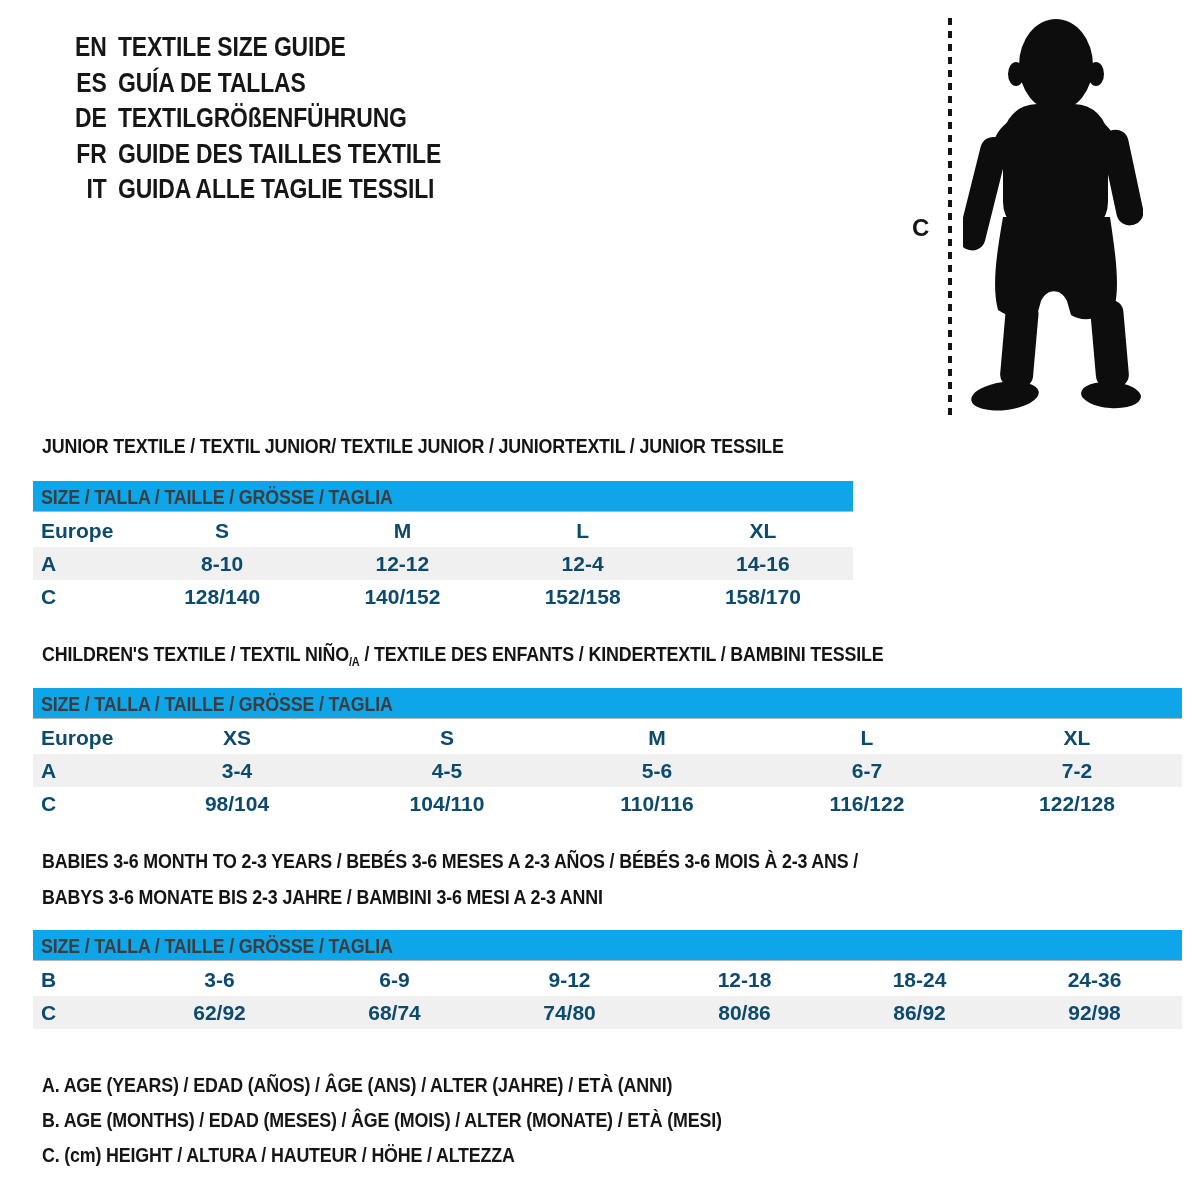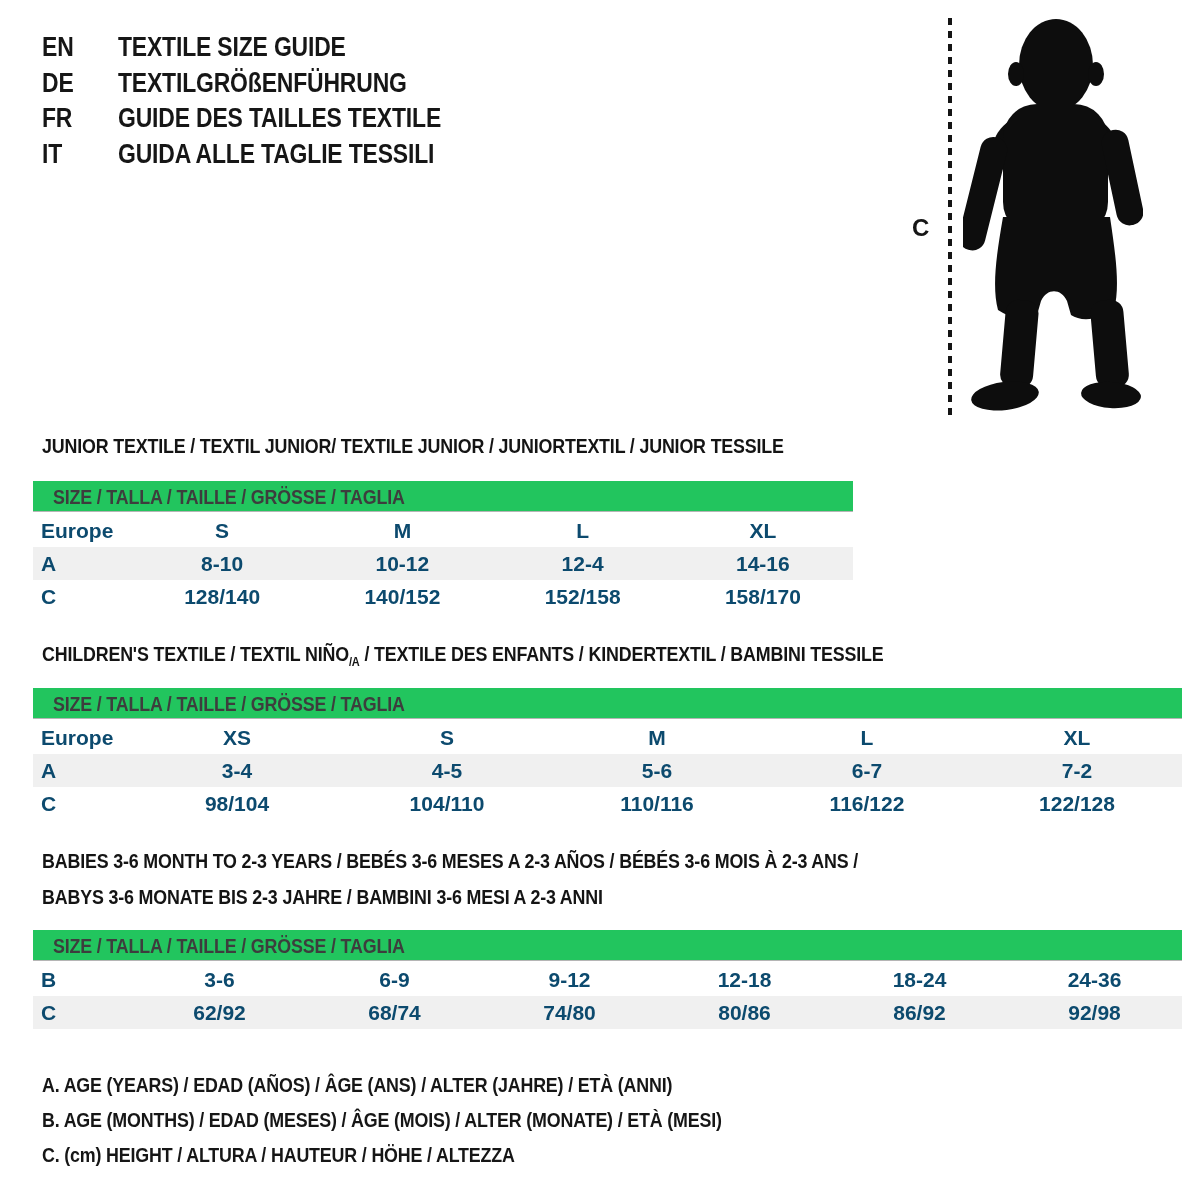--- a/index.html
+++ b/index.html
@@ -6,59 +6,63 @@
   body{
     width:1200px;height:1200px;background:#ffffff;position:relative;
     font-family:"Liberation Sans","DejaVu Sans",sans-serif;
     color:#161616;overflow:hidden;
   }
   .abs{position:absolute;}
   
   .cond{transform:scaleX(0.85);transform-origin:0 50%;white-space:nowrap;letter-spacing:-0.2px;}
 
   
-  .lang-list{left:42px;top:30px;}
+  .lang-list{left:42px;top:30px;text-align:right;}
   .lang-row{display:flex;height:35.5px;align-items:center;}
   .lang-code{width:76px;font-size:27px;font-weight:700;}
   .lang-title{font-size:27px;font-weight:700;}
 
   
   .dash-line{
     left:948px;top:18px;width:4px;height:398px;
     background:repeating-linear-gradient(to bottom,#141414 0 7px,transparent 7px 13px);
   }
   .c-label{left:912px;top:214px;font-size:24px;font-weight:700;}
   .silhouette{left:963px;top:12px;}
 
   
   .sec-title{font-size:21px;font-weight:700;color:#141414;}
   .sub{font-size:13px;vertical-align:sub;}
 
   
   .tbl{left:33px;}
   .tbl-head{
-    height:31px;background:#22c55e;display:flex;align-items:center;
-    padding-left:20px;box-shadow:inset 0 -1px 0 #b5b5b5;margin-bottom:2px;
+    height:31px;background:#0ea5e9;display:flex;align-items:center;
+    padding-left:8px;box-shadow:inset 0 -1px 0 #b5b5b5;margin-bottom:2px;
   }
   .tbl-head .bar-text{font-size:21px;font-weight:700;color:#3d3d3d;}
   .trow{display:flex;height:33px;align-items:center;font-size:21px;font-weight:700;color:#0c4a6e;}
   .trow.shaded{background:#f0f0f0;}
   .trow .lbl{width:99px;padding-left:8px;box-sizing:border-box;}
   .trow .val{flex:1;text-align:center;}
 
   
   .legend-row{left:42px;font-size:21px;font-weight:700;height:24px;}
 </style>
 </head>
 <body>
 
 <div class="abs lang-list">
   <div class="lang-row">
     <span class="lang-code cond">EN</span>
     <span class="lang-title cond">TEXTILE SIZE GUIDE</span>
+  </div>
+  <div class="lang-row">
+    <span class="lang-code cond">ES</span>
+    <span class="lang-title cond">GUÍA DE TALLAS</span>
   </div>
   <div class="lang-row">
     <span class="lang-code cond">DE</span>
     <span class="lang-title cond">TEXTILGRÖßENFÜHRUNG</span>
   </div>
   <div class="lang-row">
     <span class="lang-code cond">FR</span>
     <span class="lang-title cond">GUIDE DES TAILLES TEXTILE</span>
   </div>
   <div class="lang-row">
@@ -94,21 +98,21 @@
   <div class="trow">
     <span class="lbl">Europe</span>
     <span class="val">S</span>
     <span class="val">M</span>
     <span class="val">L</span>
     <span class="val">XL</span>
   </div>
   <div class="trow shaded">
     <span class="lbl">A</span>
     <span class="val">8-10</span>
-    <span class="val">10-12</span>
+    <span class="val">12-12</span>
     <span class="val">12-4</span>
     <span class="val">14-16</span>
   </div>
   <div class="trow">
     <span class="lbl">C</span>
     <span class="val">128/140</span>
     <span class="val">140/152</span>
     <span class="val">152/158</span>
     <span class="val">158/170</span>
   </div>

